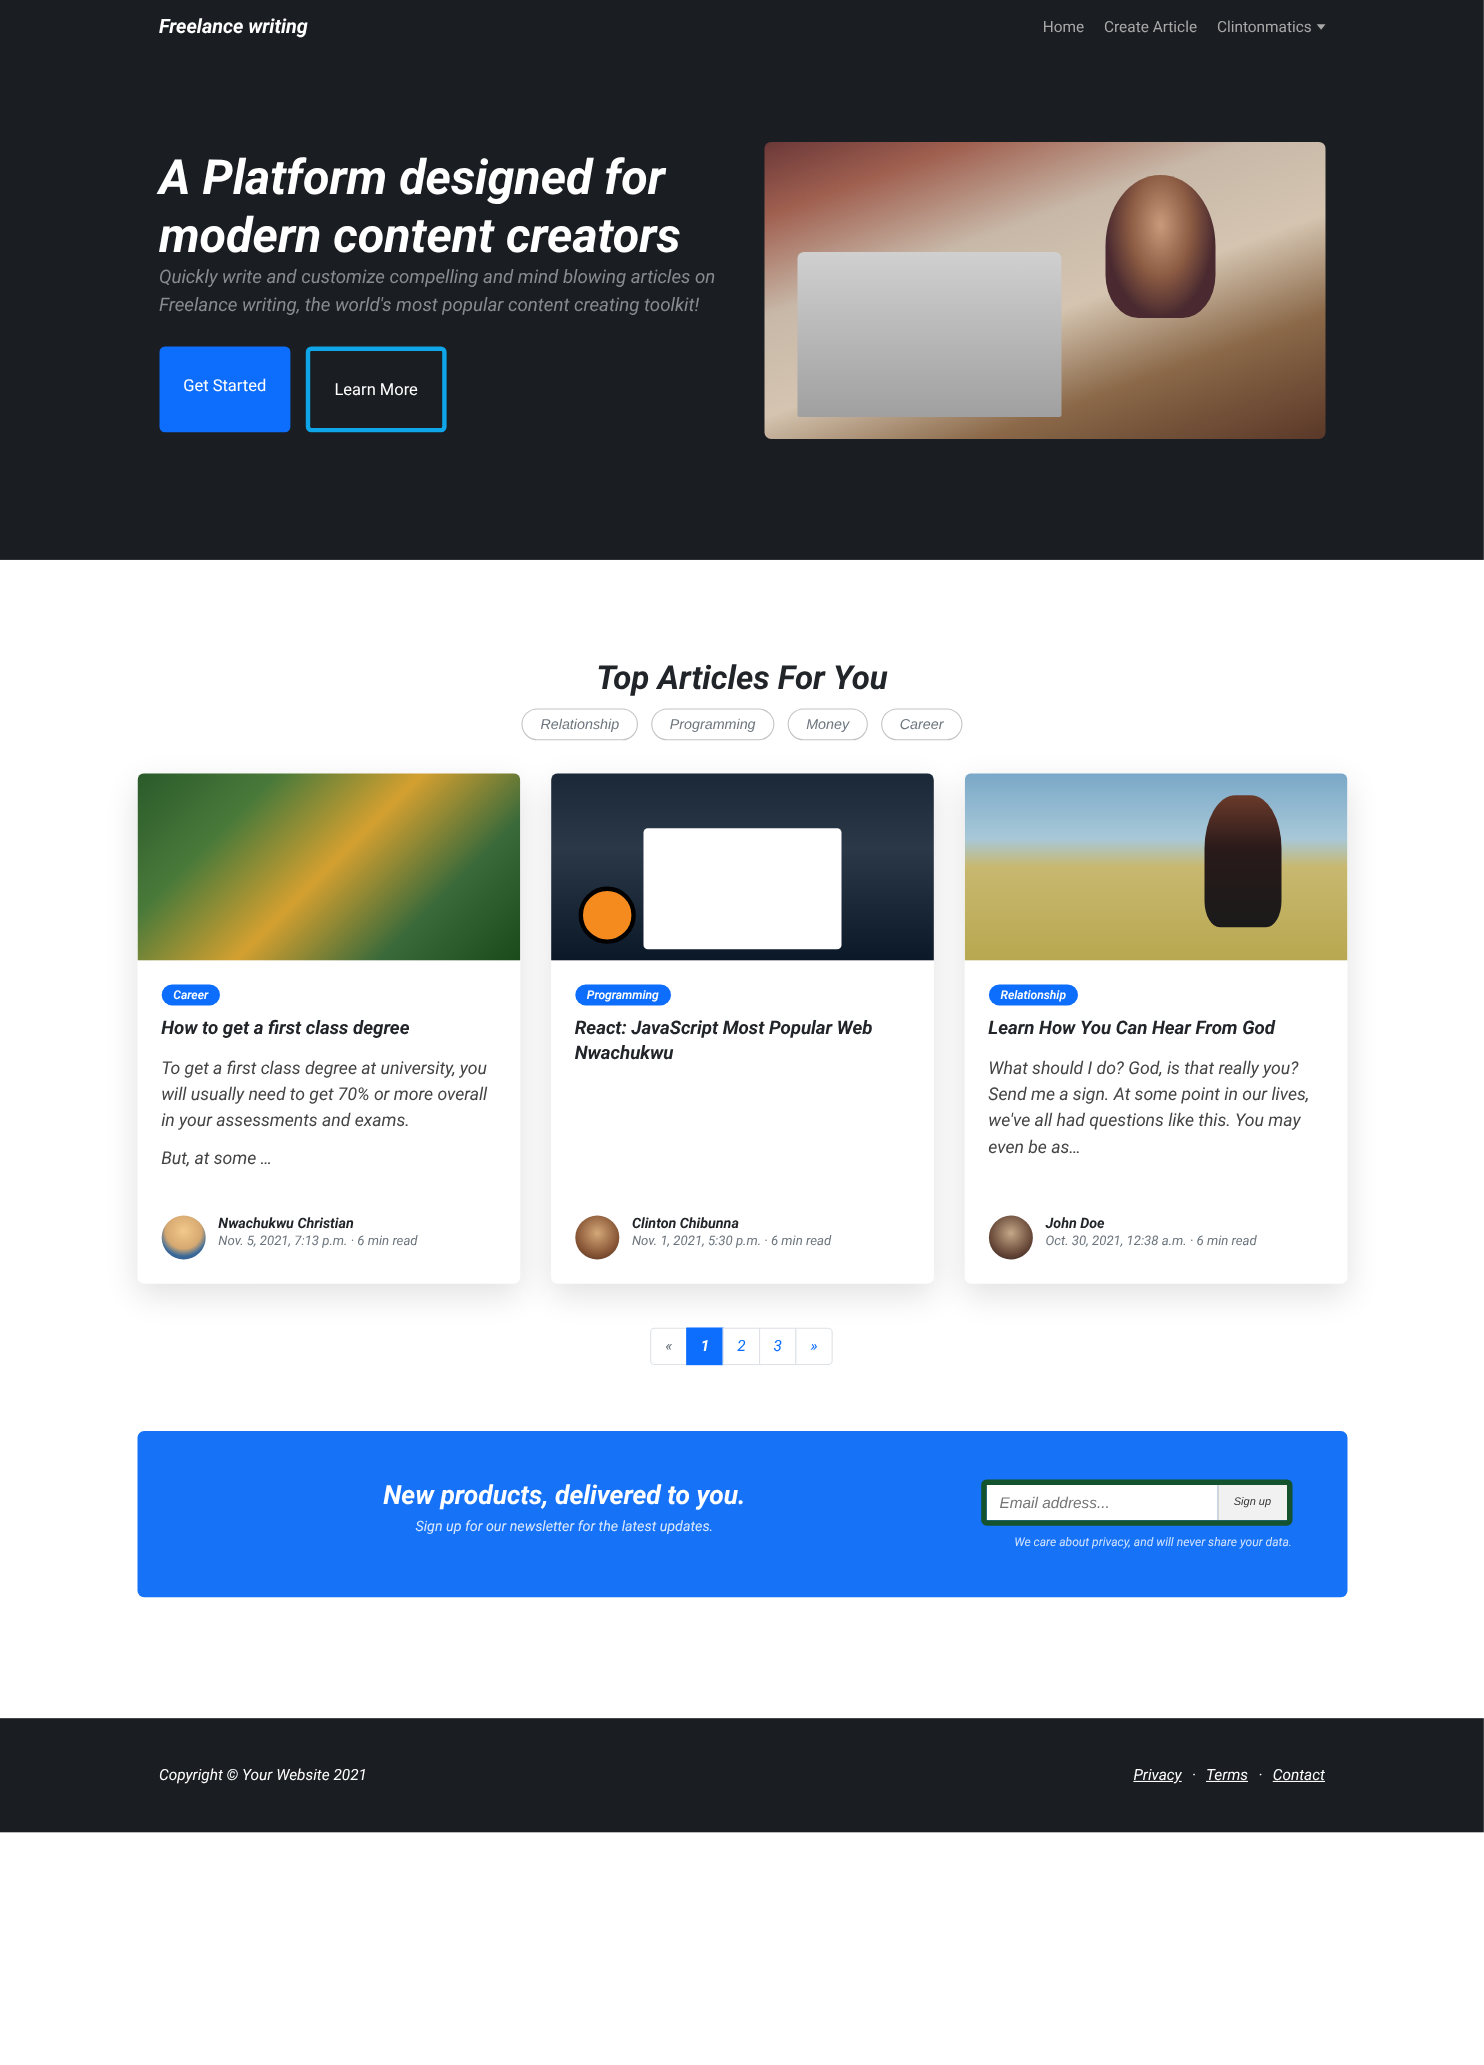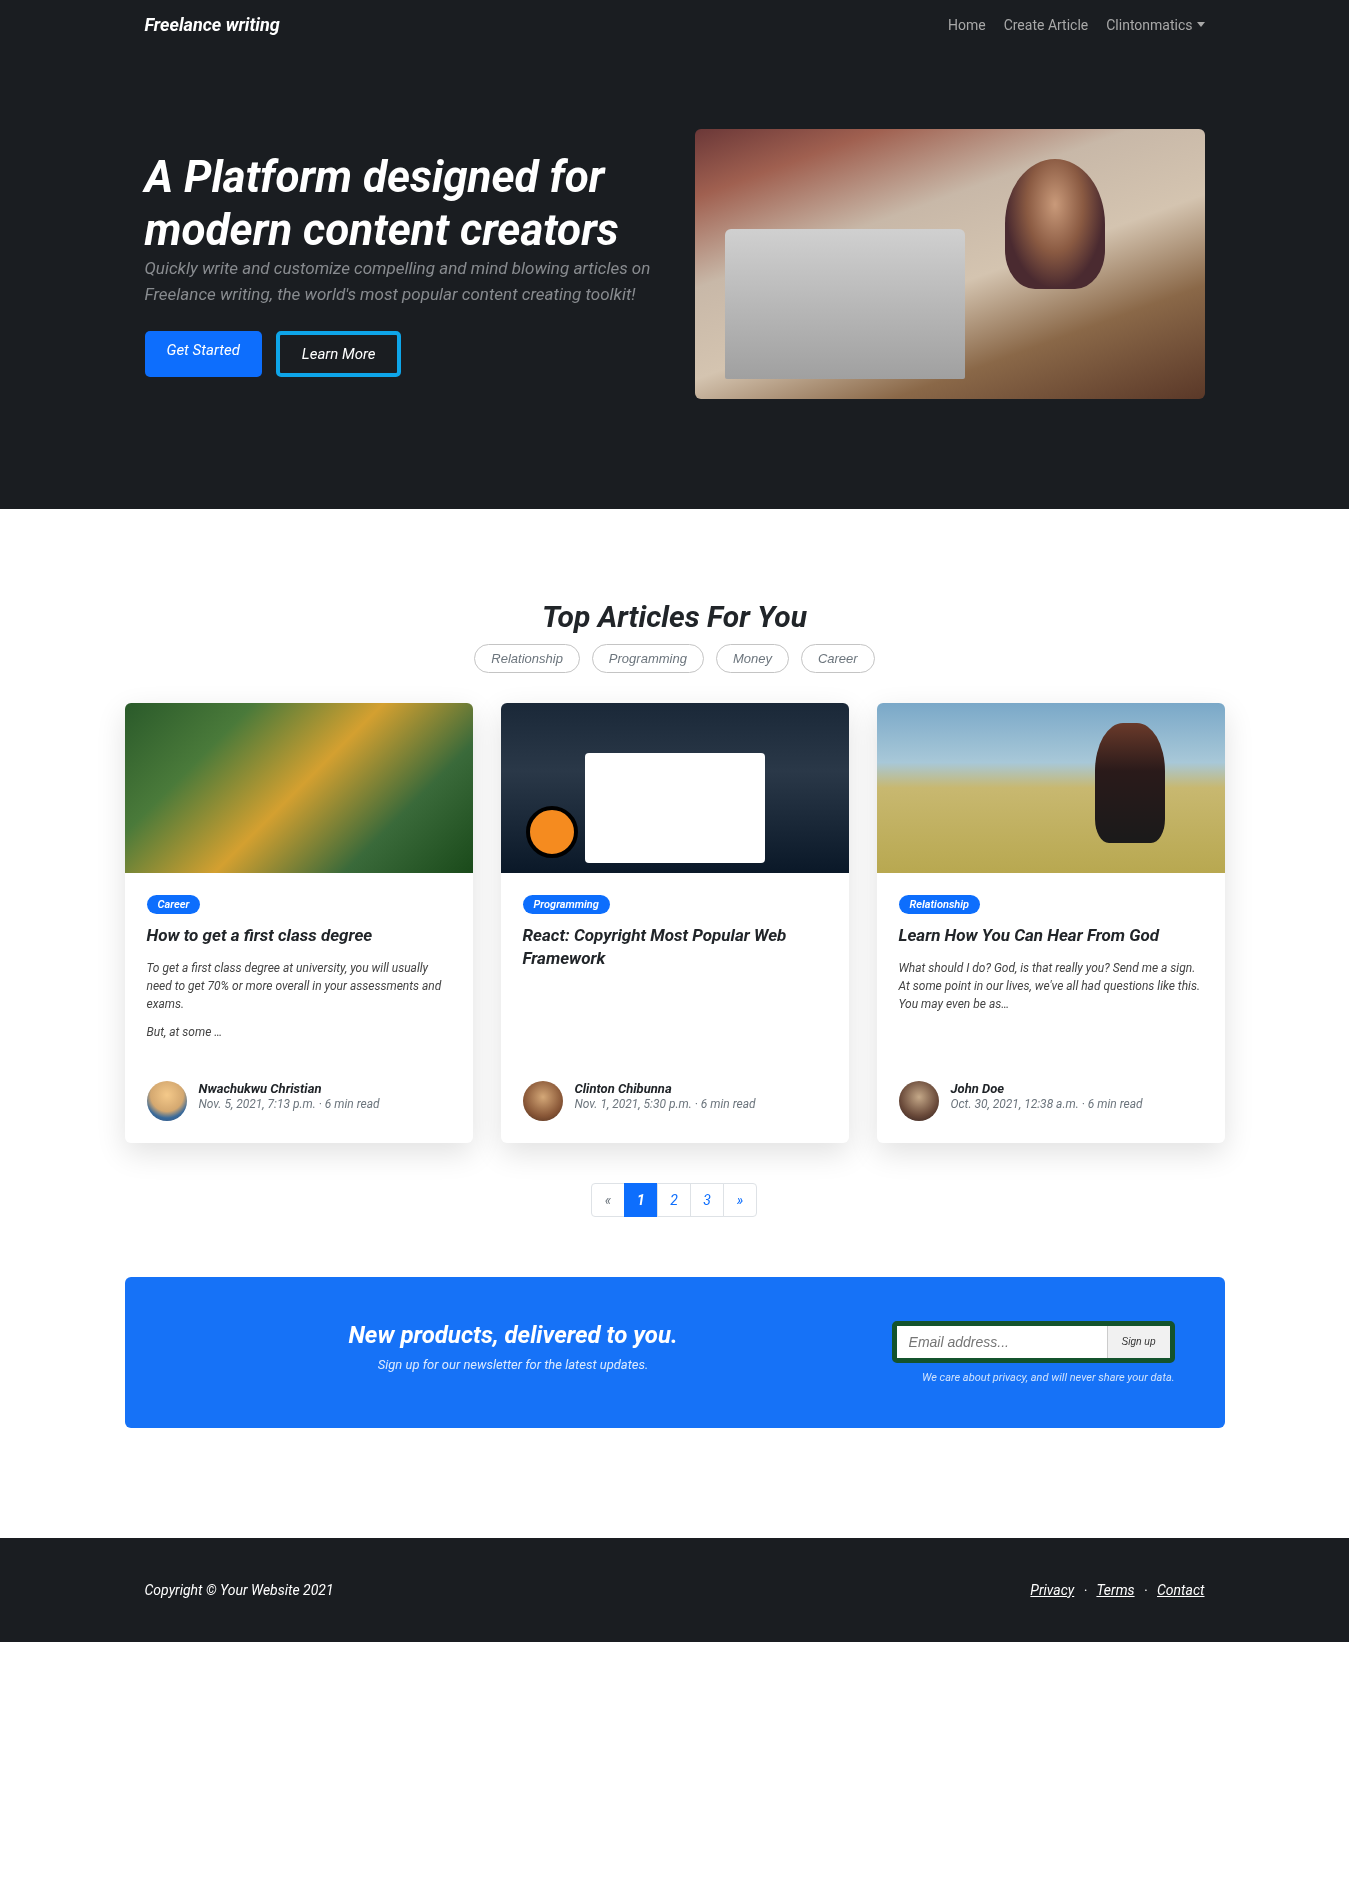--- a/index.html
+++ b/index.html
@@ -12,21 +12,21 @@
 .navbar { display: flex; align-items: center; justify-content: space-between; padding: 14px 0; }
 .brand { font-weight: 700; font-style: italic; font-size: 18px; }
 .nav-links { display: flex; gap: 18px; align-items: center; }
 .nav-link { color: #a8a8a8; font-size: 14px; text-decoration: none; display: flex; align-items: center; gap: 4px; }
 .caret-down { width: 0; height: 0; border-left: 4px solid transparent; border-right: 4px solid transparent; border-top: 5px solid #a8a8a8; }
 
 .hero { display: grid; grid-template-columns: 1fr 1fr; gap: 40px; align-items: center; padding: 80px 0 110px; }
 .hero h1 { font-size: 44px; font-weight: 700; font-style: italic; line-height: 1.2; margin-bottom: 0; }
 .hero p { color: #888b8f; font-size: 17px; font-style: italic; line-height: 1.5; margin-bottom: 24px; }
 .btn-row { display: flex; gap: 14px; }
-.btn { padding: 10px 22px; border-radius: 5px; font-size: 15px; font-style: italic; cursor: pointer; border: none; display: inline-block; text-decoration: none; }
+.btn { padding: 26px 22px; border-radius: 5px; font-size: 15px; cursor: pointer; border: none; display: inline-block; text-decoration: none; }
 .btn-primary { background: #0d6efd; color: #fff; }
 .btn-outline { background: transparent; color: #fff; border: 4px solid #0ea5e9; }
 
 .hero-img { width: 100%; height: 270px; border-radius: 6px; background: linear-gradient(160deg, #6b3838 0%, #a06050 15%, #c8b8a8 35%, #d4c4b0 55%, #8a6848 75%, #5a3828 100%); position: relative; overflow: hidden; }
 .hero-img::before { content:''; position:absolute; bottom:20px; left:30px; width:240px; height:150px; background: linear-gradient(180deg,#d0d0d0,#a0a0a0); border-radius:6px 6px 2px 2px; }
 .hero-img::after { content:''; position:absolute; top:30px; right:100px; width:100px; height:130px; background: radial-gradient(ellipse at 50% 35%, #c99a7a 0%, #8a5a42 40%, #4a2a30 70%); border-radius:50% 50% 30% 30%; }
 
 
 .articles { padding: 90px 0 40px; text-align: center; }
 .articles h2 { font-size: 30px; font-style: italic; font-weight: 700; margin-bottom: 10px; }
@@ -40,21 +40,21 @@
 .img-grad { background: linear-gradient(135deg, #2a5a2a 0%, #4a7a3a 25%, #d4a030 50%, #3a6a3a 75%, #1a4a1a 100%); }
 .img-code { background: linear-gradient(180deg, #1a2838 0%, #2a3848 40%, #0a1828 100%); position:relative; }
 .img-code::before { content:''; position:absolute; top:50px; left:50%; transform:translateX(-50%); width:180px; height:110px; background:#fff; border-radius:4px; }
 .img-code::after { content:''; position:absolute; bottom:15px; left:25px; width:44px; height:44px; background:#f58b1f; border-radius:50%; border:4px solid #000; }
 .img-field { background: linear-gradient(180deg, #7aa8c8 0%, #a8c8d8 35%, #c8b870 50%, #b8a850 100%); position:relative; }
 .img-field::after { content:''; position:absolute; top:20px; right:60px; width:70px; height:120px; background: linear-gradient(180deg, #6a3a2a 0%, #2a1a1a 40%, #1a1a1a 100%); border-radius: 40% 40% 20% 20%; }
 
 .card-body { padding: 20px 22px 14px; flex: 1; }
 .badge { display: inline-block; background: #0d6efd; color: #fff; font-size: 11px; font-style: italic; font-weight: 600; padding: 3px 11px; border-radius: 11px; margin-bottom: 10px; }
 .card h3 { font-size: 17px; font-weight: 700; font-style: italic; line-height: 1.35; margin-bottom: 12px; }
-.card-text { font-size: 12px; color: #444; font-style: italic; line-height: 1.5; }
+.card-text { font-size: 16px; color: #444; font-style: italic; line-height: 1.5; }
 .card-text p { margin-bottom: 10px; }
 .card-footer { display: flex; align-items: flex-start; gap: 12px; padding: 16px 22px 22px; }
 .avatar { width: 40px; height: 40px; border-radius: 50%; flex-shrink: 0; }
 .av1 { background: radial-gradient(circle at 50% 35%, #f4c98a 0%, #d4a870 50%, #3a6a9a 70%, #2a4a7a 100%); }
 .av2 { background: radial-gradient(circle at 50% 40%, #d4a878 0%, #8a5838 60%, #4a2a1a 100%); }
 .av3 { background: radial-gradient(circle at 50% 40%, #c4a888 0%, #6a4a3a 60%, #2a1a1a 100%); }
 .author-name { font-size: 13px; font-weight: 700; font-style: italic; }
 .author-meta { font-size: 12px; color: #6c757d; font-style: italic; line-height: 1.4; }
 
 
@@ -140,21 +140,21 @@
           <div class="author-name">Nwachukwu Christian</div>
           <div class="author-meta">Nov. 5, 2021, 7:13 p.m. · 6 min read</div>
         </div>
       </div>
     </div>
 
     <div class="card">
       <div class="card-img img-code"></div>
       <div class="card-body">
         <span class="badge">Programming</span>
-        <h3>React: Copyright Most Popular Web Framework</h3>
+        <h3>React: JavaScript Most Popular Web Nwachukwu</h3>
       </div>
       <div class="card-footer">
         <div class="avatar av2"></div>
         <div>
           <div class="author-name">Clinton Chibunna</div>
           <div class="author-meta">Nov. 1, 2021, 5:30 p.m. · 6 min read</div>
         </div>
       </div>
     </div>
 

